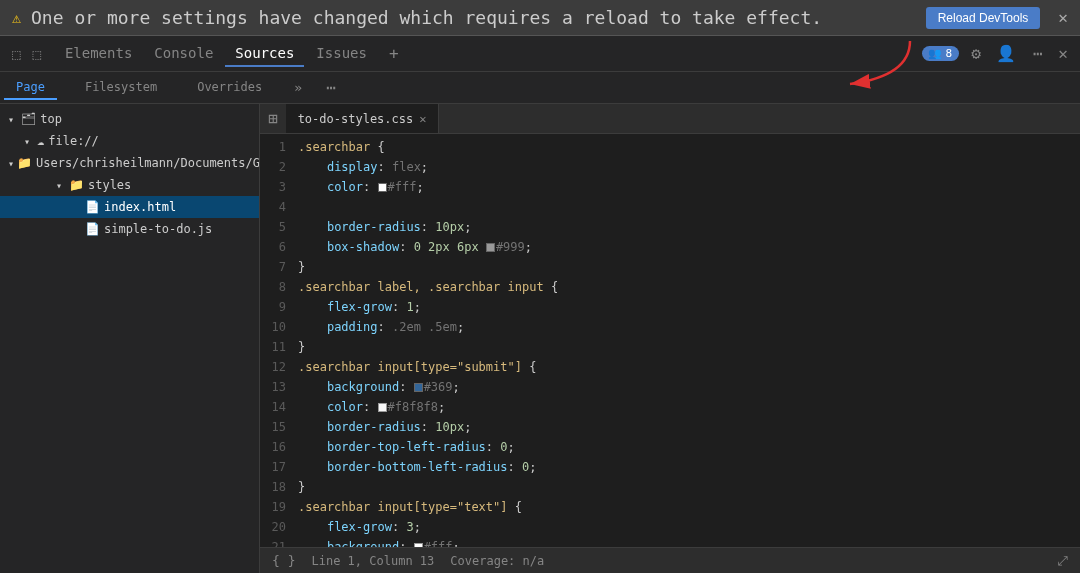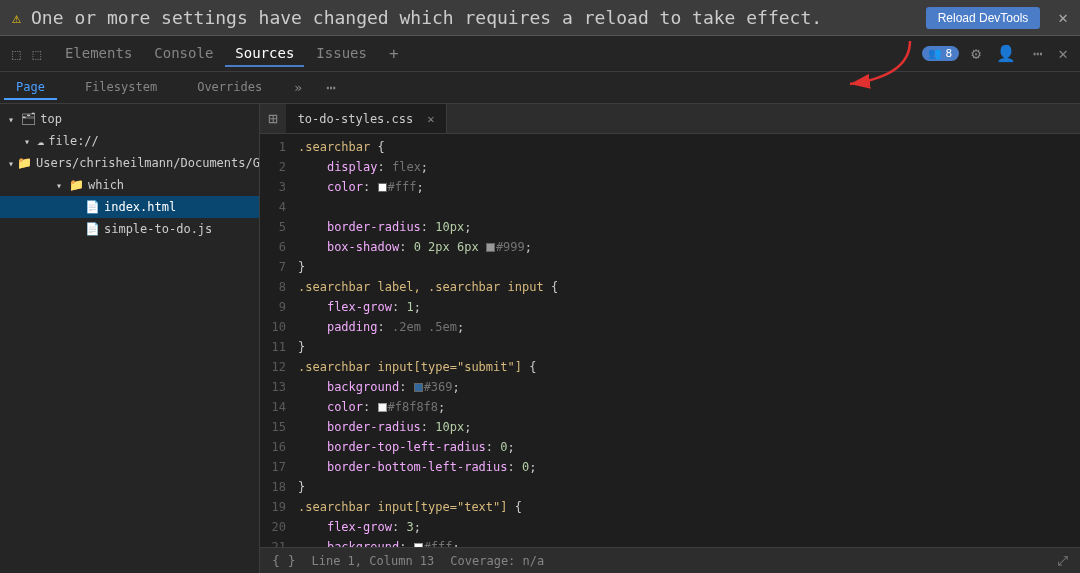--- a/index.html
+++ b/index.html
@@ -211,21 +211,21 @@
     }
     .file-tab {
       display: flex;
       align-items: center;
       padding: 0 12px;
       height: 100%;
       font-size: 12px;
       color: #cccccc;
       border-right: 1px solid #3c3c3c;
       background: #1e1e1e;
-      gap: 14px;
+      gap: 6px;
     }
     .file-tab .close-tab {
       color: #858585;
       font-size: 12px;
       cursor: pointer;
     }
     .navigate-btn {
       color: #858585;
       padding: 4px 8px;
       cursor: pointer;
@@ -254,21 +254,21 @@
       flex-shrink: 0;
       user-select: none;
     }
     .line-content {
       font-size: 12px;
       color: #cccccc;
       white-space: pre;
     }
     
     .selector { color: #d7ba7d; }
-    .property { color: #f0abfc; }
+    .property { color: #7dd3fc; }
     .value { color: #737373; }
     .value-num { color: #b5cea8; }
     .color-swatch {
       display: inline-block;
       width: 9px;
       height: 9px;
       border: 1px solid #666;
       vertical-align: middle;
       margin-right: 1px;
     }
@@ -374,21 +374,21 @@
     <div class="tree-item">
       <span class="indent" style="width:32px"></span>
       <span class="arrow">▾</span>
       <span class="file-icon">📁</span>
       <span>Users/chrisheilmann/Documents/GitHub/sin</span>
     </div>
     <div class="tree-item">
       <span class="indent" style="width:48px"></span>
       <span class="arrow">▾</span>
       <span class="file-icon">📁</span>
-      <span>which</span>
+      <span>styles</span>
     </div>
     <div class="tree-item selected">
       <span class="indent" style="width:64px"></span>
       <span class="arrow">&nbsp;</span>
       <span class="file-icon">📄</span>
       <span>index.html</span>
     </div>
     <div class="tree-item">
       <span class="indent" style="width:64px"></span>
       <span class="arrow">&nbsp;</span>

